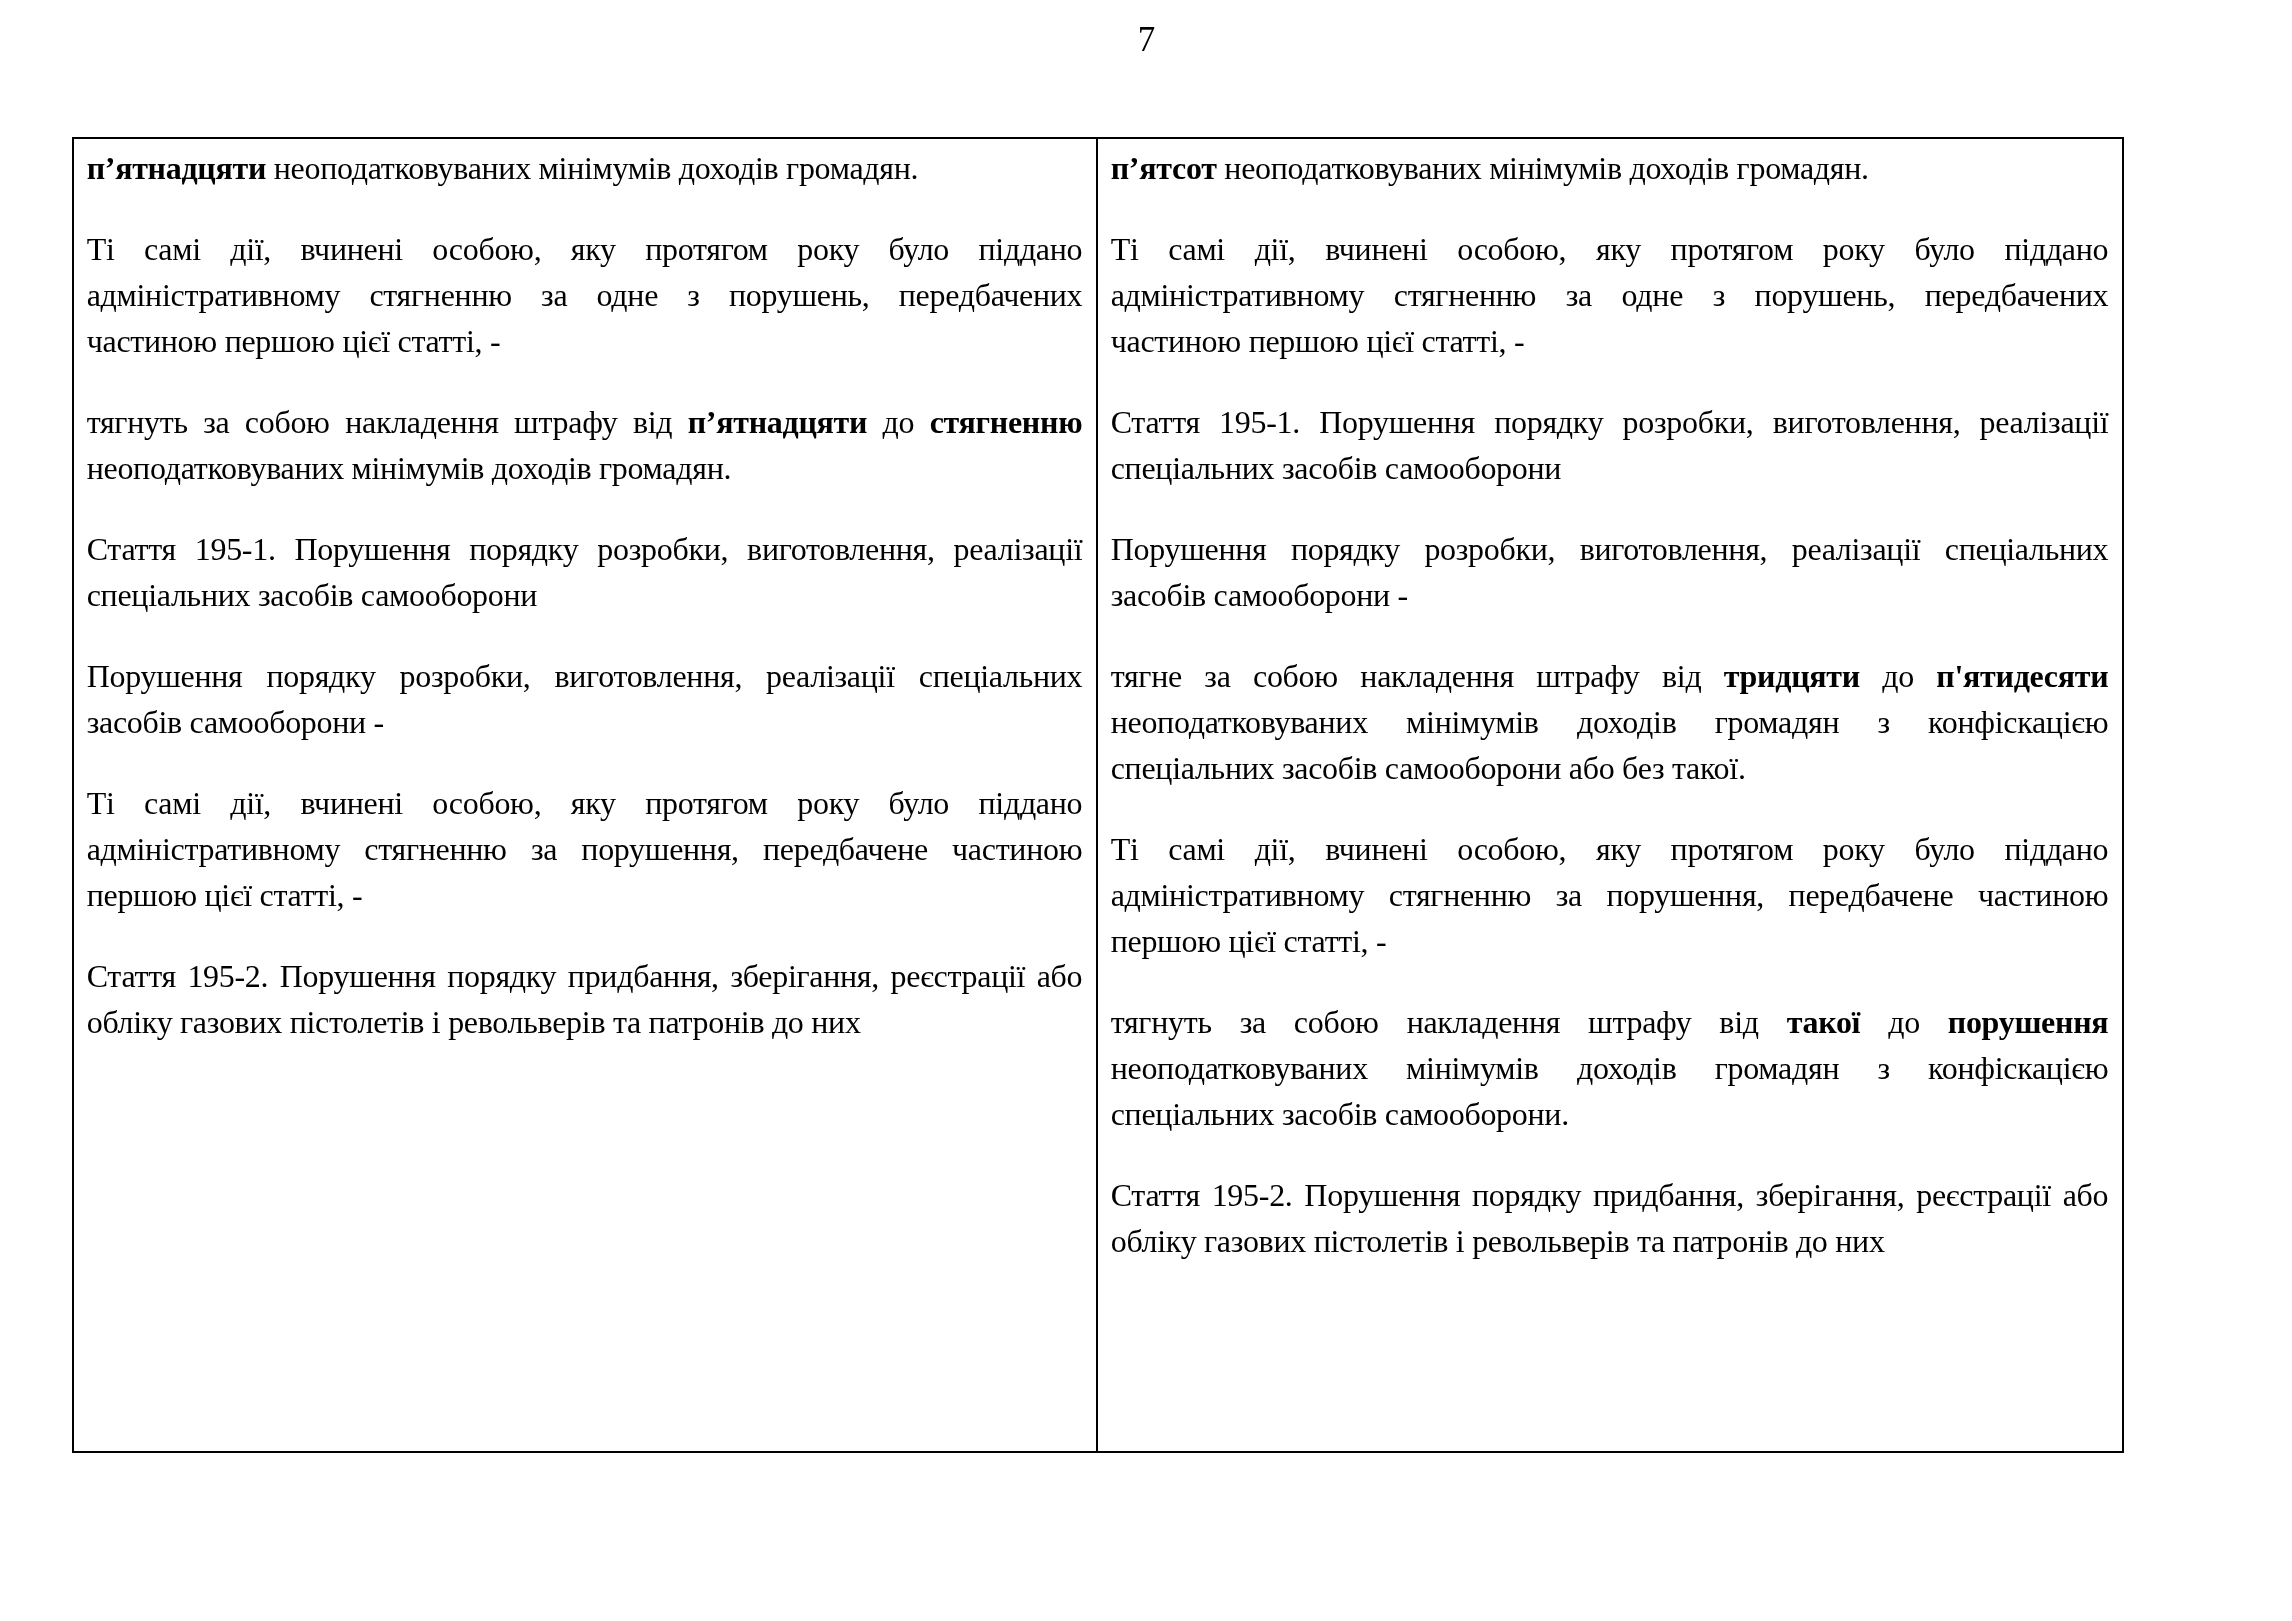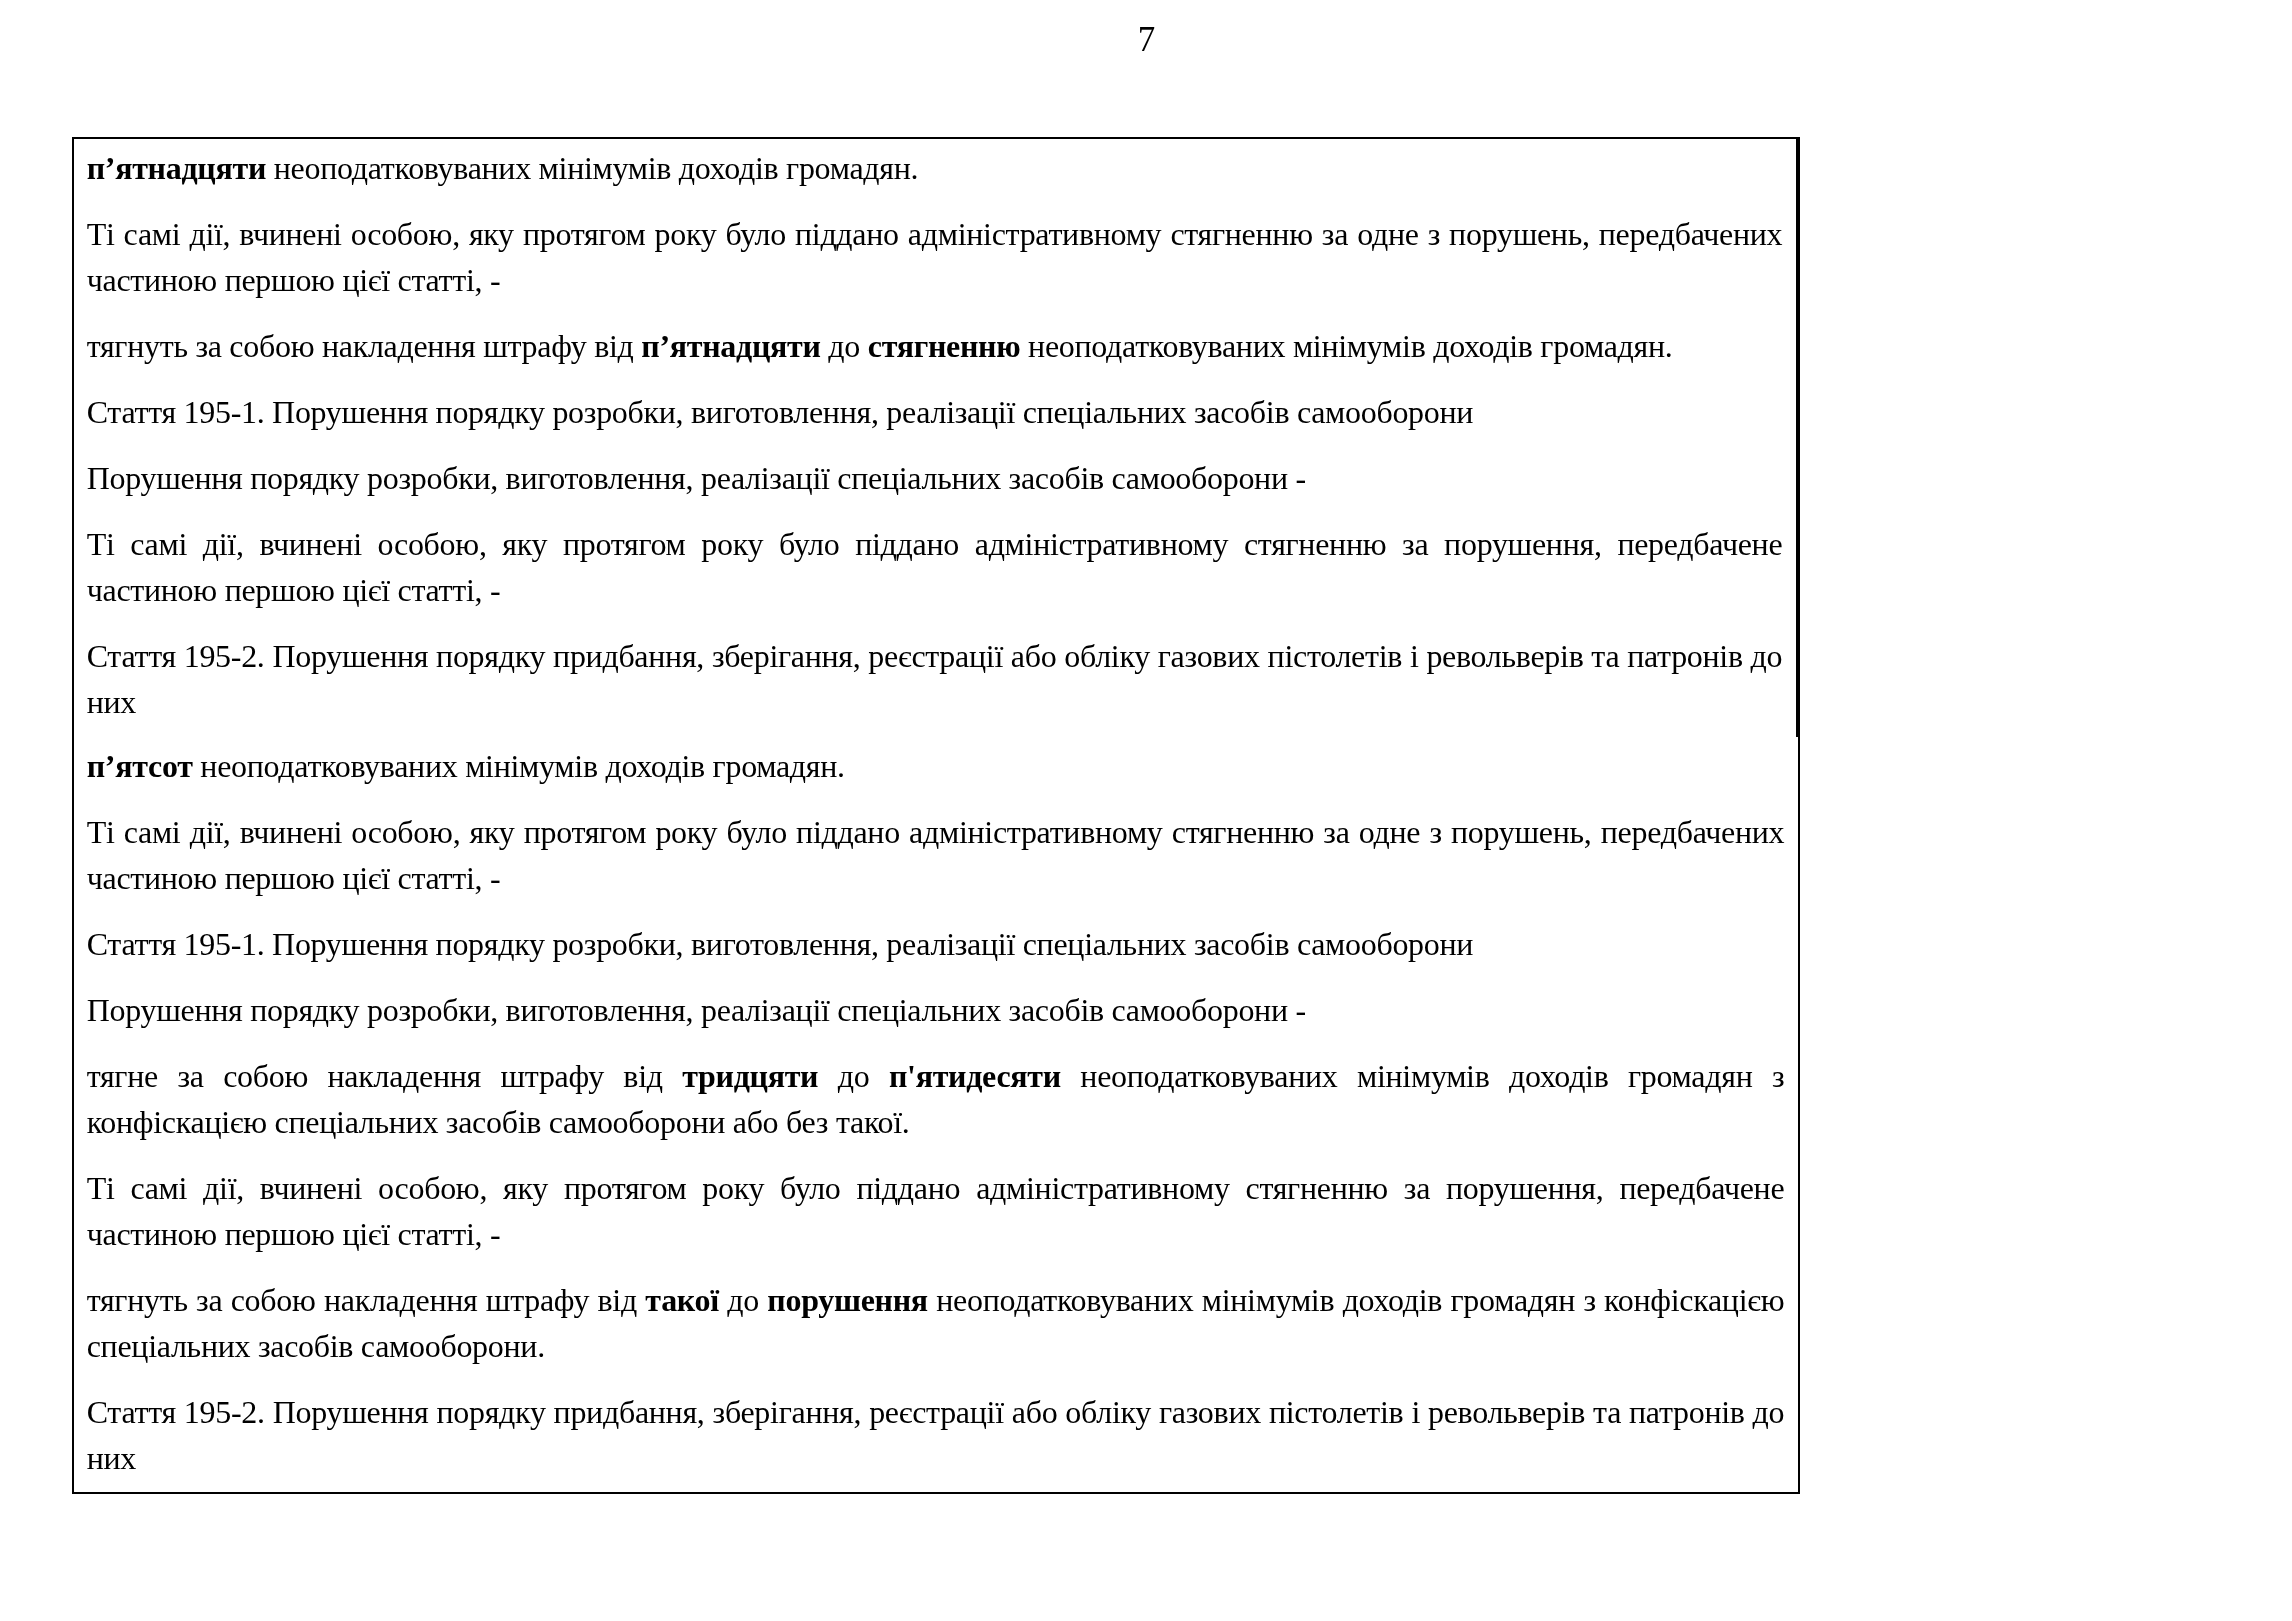--- a/index.html
+++ b/index.html
@@ -20,46 +20,45 @@
     left: 0;
     width: 2293px;
     text-align: center;
     font-size: 35px;
     line-height: 43px;
   }
   .doc-table {
     position: absolute;
     left: 72px;
     top: 137px;
-    width: 1728px;
+    width: 2052px;
     min-height: 1316px;
     box-sizing: border-box;
     border: 2.9px solid #000000;
     display: flex;
     align-items: stretch;
-    flex-direction: column;
   }
   .col {
     flex: 1 1 50%;
     box-sizing: border-box;
     padding: 5.9px 13.7px 11.8px 12.7px;
     font-size: 32px;
     line-height: 46px;
     letter-spacing: -0.3px;
     text-align: justify;
     text-align-last: left;
   }
   .col-left {
     border-right: 2.9px solid #000000;
   }
   .para {
     margin: 0;
   }
   .para + .para {
-    margin-top: 20px;
+    margin-top: 35px;
     font-family: Liberation Serif, serif;
   }
   .b {
     font-weight: bold;
   }
 </style>
 </head>
 <body>
 
 <div class="page-number">7</div>

